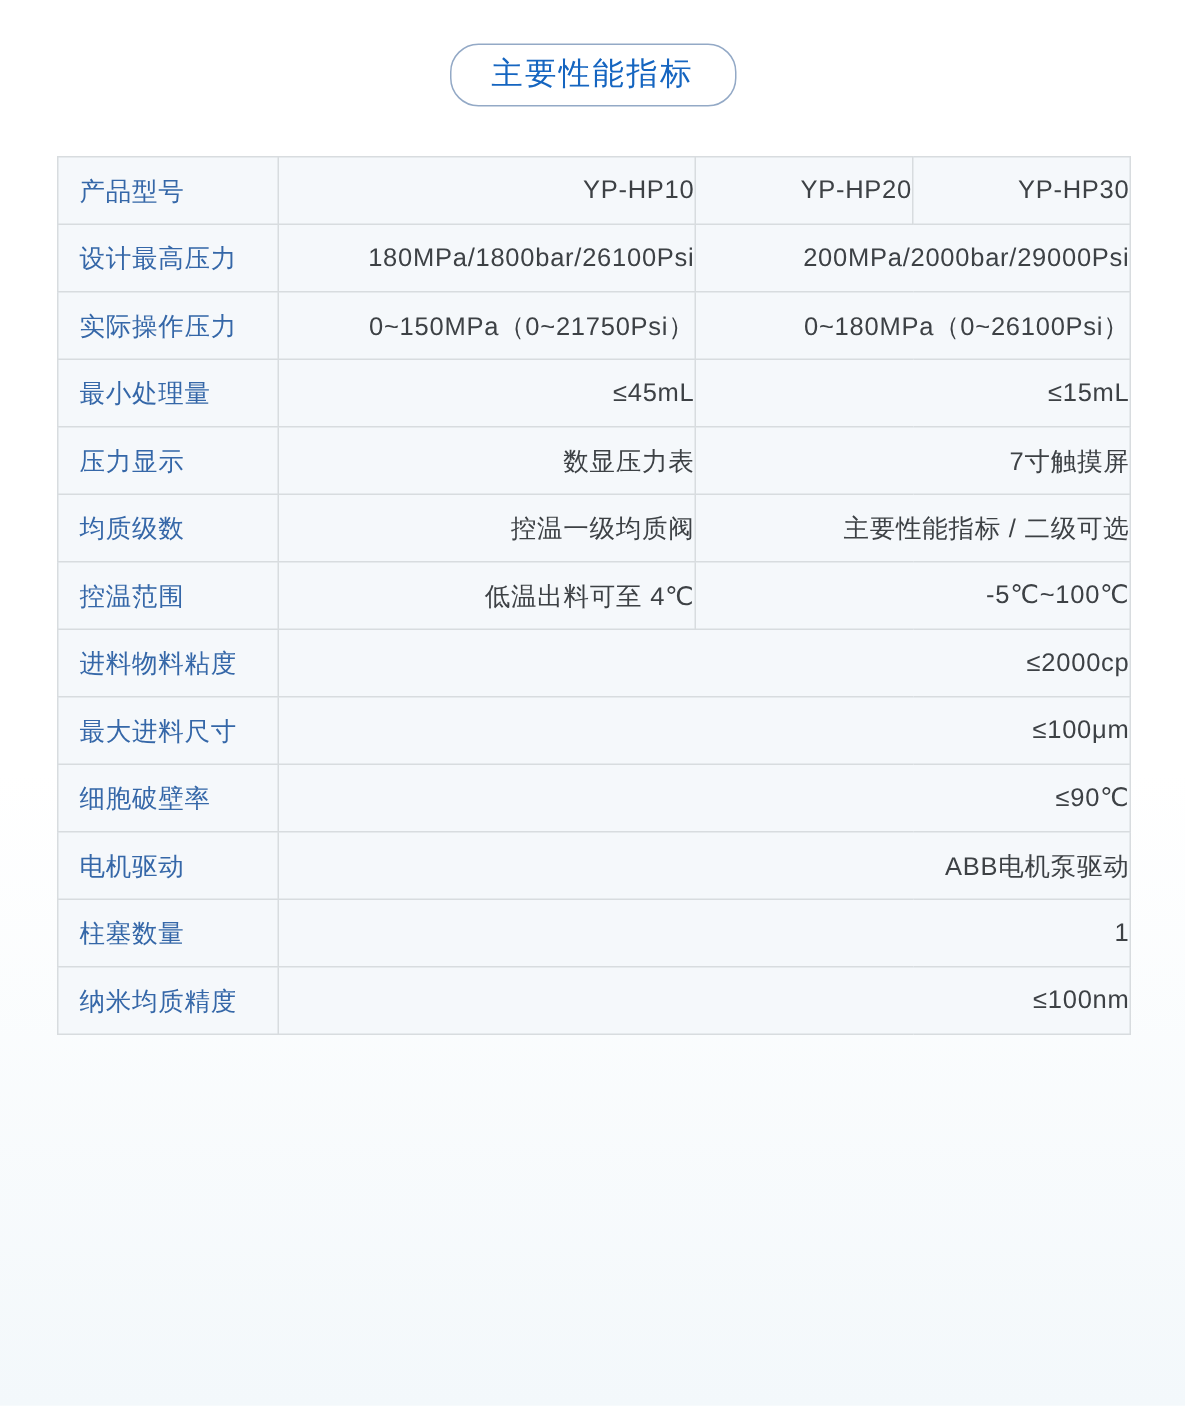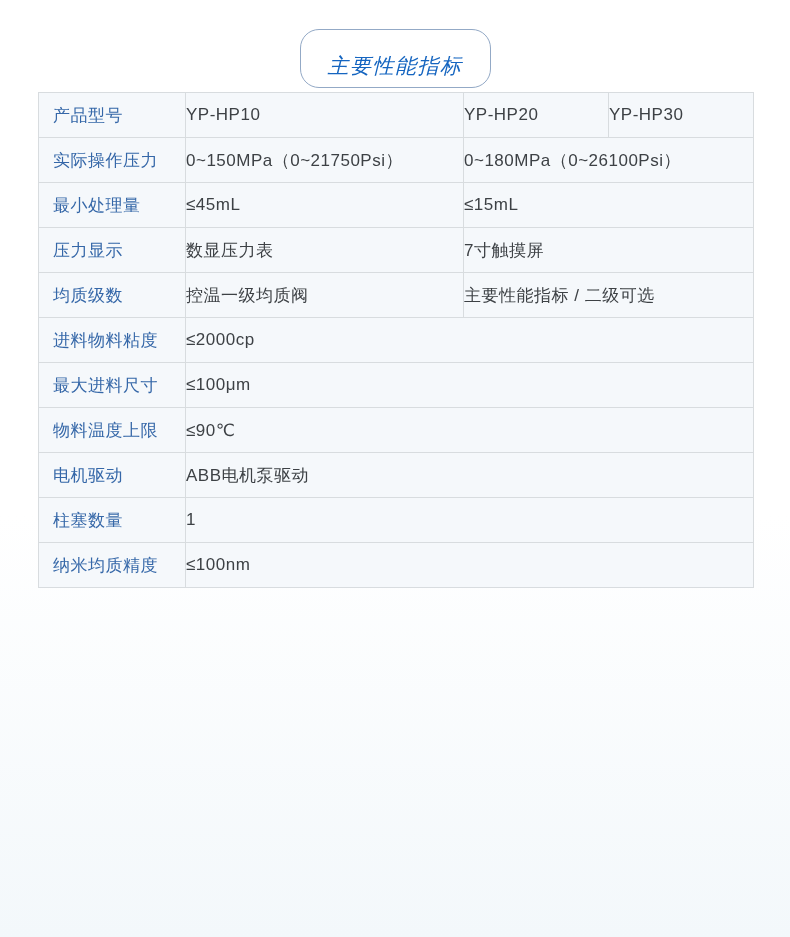--- a/index.html
+++ b/index.html
@@ -20,33 +20,32 @@
   .title-wrap {
     width: 100%;
     display: flex;
     justify-content: center;
     padding-top: 29px;
   }
   .title-pill {
     display: inline-block;
     border: 1px solid #93a9c6;
     border-radius: 19px;
-    padding: 22px 27px 7px 27px;
+    padding: 5px 27px 7px 27px;
     background: #ffffff;
-    font-style: italic;
   }
   .title-pill span {
     font-size: 21px;
     color: #1565c0;
     letter-spacing: 1.5px;
   }
   table.spec-table {
     position: absolute;
     left: 38px;
-    top: 92px;
+    top: 104px;
     width: 715px;
     border-collapse: collapse;
     table-layout: fixed;
     border: 1px solid #b9bfc5;
     background: #f5f8fb;
   }
   table.spec-table td {
     border: 1px solid #d8dcdf;
     height: 45px;
     vertical-align: middle;
@@ -55,21 +54,21 @@
     overflow: hidden;
     white-space: nowrap;
   }
   td.label-cell {
     color: #3567a8;
     text-align: left;
     padding-left: 14px;
   }
   td.value-cell {
     color: #3d4145;
-    text-align: left;
+    text-align: right;
   }
 </style>
 </head>
 <body>
 
 <div class="page">
 
   <div class="title-wrap">
     <div class="title-pill">
       <span>主要性能指标</span>
@@ -84,49 +83,59 @@
         <col style="width: 145px;">
       </colgroup>
     <tbody>
         <tr>
           <td class="label-cell">产品型号</td>
           <td class="value-cell">YP-HP10</td>
           <td class="value-cell">YP-HP20</td>
           <td class="value-cell">YP-HP30</td>
         </tr>
         <tr>
+          <td class="label-cell">设计最高压力</td>
+          <td class="value-cell">180MPa/1800bar/26100Psi</td>
+          <td class="value-cell" colspan="2">200MPa/2000bar/29000Psi</td>
+        </tr>
+        <tr>
           <td class="label-cell">实际操作压力</td>
           <td class="value-cell">0~150MPa（0~21750Psi）</td>
           <td class="value-cell" colspan="2">0~180MPa（0~26100Psi）</td>
         </tr>
         <tr>
           <td class="label-cell">最小处理量</td>
           <td class="value-cell">≤45mL</td>
           <td class="value-cell" colspan="2">≤15mL</td>
         </tr>
         <tr>
           <td class="label-cell">压力显示</td>
           <td class="value-cell">数显压力表</td>
           <td class="value-cell" colspan="2">7寸触摸屏</td>
         </tr>
         <tr>
           <td class="label-cell">均质级数</td>
           <td class="value-cell">控温一级均质阀</td>
           <td class="value-cell" colspan="2">主要性能指标 / 二级可选</td>
         </tr>
         <tr>
+          <td class="label-cell">控温范围</td>
+          <td class="value-cell">低温出料可至 4℃</td>
+          <td class="value-cell" colspan="2">-5℃~100℃</td>
+        </tr>
+        <tr>
           <td class="label-cell">进料物料粘度</td>
           <td class="value-cell" colspan="3">≤2000cp</td>
         </tr>
         <tr>
           <td class="label-cell">最大进料尺寸</td>
           <td class="value-cell" colspan="3">≤100μm</td>
         </tr>
         <tr>
-          <td class="label-cell">物料温度上限</td>
+          <td class="label-cell">细胞破壁率</td>
           <td class="value-cell" colspan="3">≤90℃</td>
         </tr>
         <tr>
           <td class="label-cell">电机驱动</td>
           <td class="value-cell" colspan="3">ABB电机泵驱动</td>
         </tr>
         <tr>
           <td class="label-cell">柱塞数量</td>
           <td class="value-cell" colspan="3">1</td>
         </tr>

